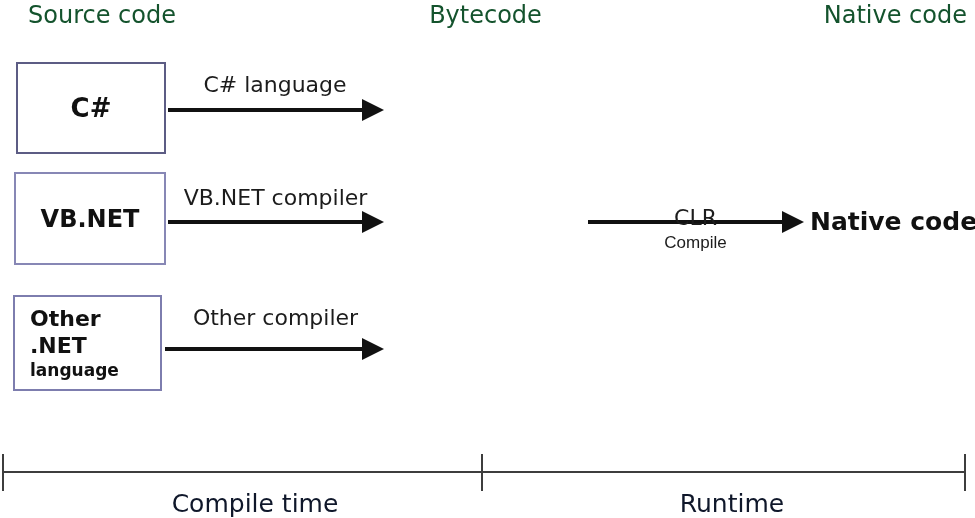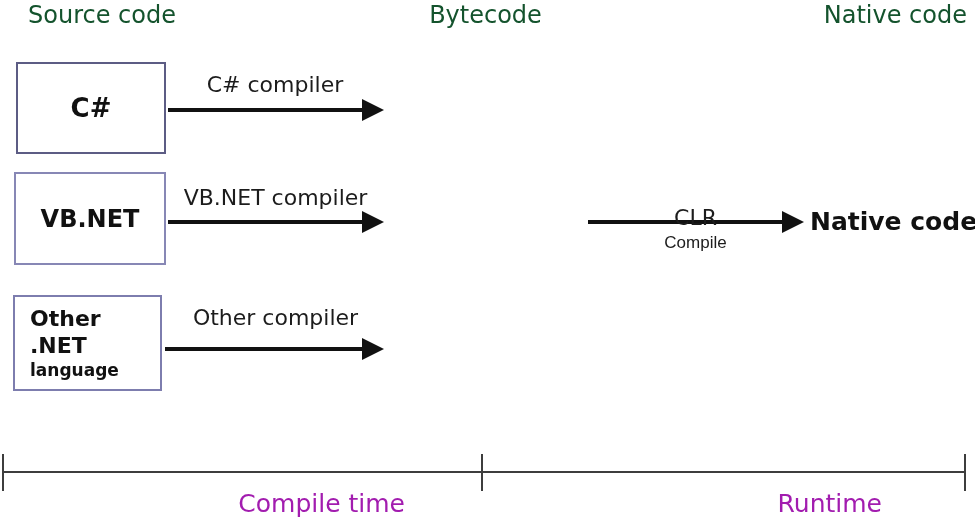--- a/index.html
+++ b/index.html
@@ -78,22 +78,22 @@
   }
   .timeline-tick {
     position: absolute;
     width: 2px;
     height: 37px;
     background: #3d3d3d;
   }
   .timeline-label {
     position: absolute;
     font-size: 25px;
-    text-align: right;
-    color: #a21caf;
+    text-align: center;
+    color: #0f172a;
     white-space: nowrap;
   }
 </style>
 </head>
 <body>
 
 <div class="diagram">
 
   <div class="abs heading" style="left:28px; top:1px;">Source code</div>
   <div class="abs heading" style="left:383px; top:1px; width:205px; text-align:center;">Bytecode</div>
@@ -108,21 +108,21 @@
   </div>
 
   <div class="box" style="left:13px; top:295px; width:149px; height:96px; border:2px solid #7d7dae; display:flex; flex-direction:column; justify-content:center; padding-left:15px; box-sizing:border-box;">
     <span class="box-label" style="font-size:22px; line-height:1.25;">Other .NET</span>
     <span class="box-label" style="font-size:17px; line-height:1.25;">language</span>
   </div>
 
 
   <div class="arrow-line" style="left:168px; top:108px; width:196px;"></div>
   <div class="arrow-head" style="left:362px; top:99px;"></div>
-  <div class="arrow-label" style="left:190px; top:72px; width:170px;">C# compiler</div>
+  <div class="arrow-label" style="left:190px; top:72px; width:170px;">C# language</div>
 
   <div class="arrow-line" style="left:168px; top:220px; width:196px;"></div>
   <div class="arrow-head" style="left:362px; top:211px;"></div>
   <div class="arrow-label" style="left:178px; top:185px; width:195px;">VB.NET compiler</div>
 
   <div class="arrow-line" style="left:165px; top:347px; width:199px;"></div>
   <div class="arrow-head" style="left:362px; top:338px;"></div>
   <div class="arrow-label" style="left:183px; top:305px; width:185px;">Other compiler</div>
 
   <div class="arrow-line" style="left:588px; top:220px; width:196px;"></div>

